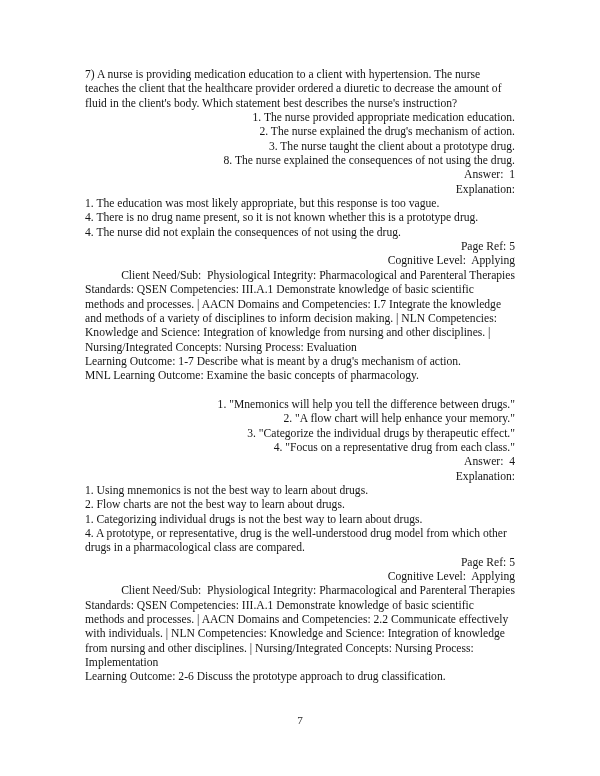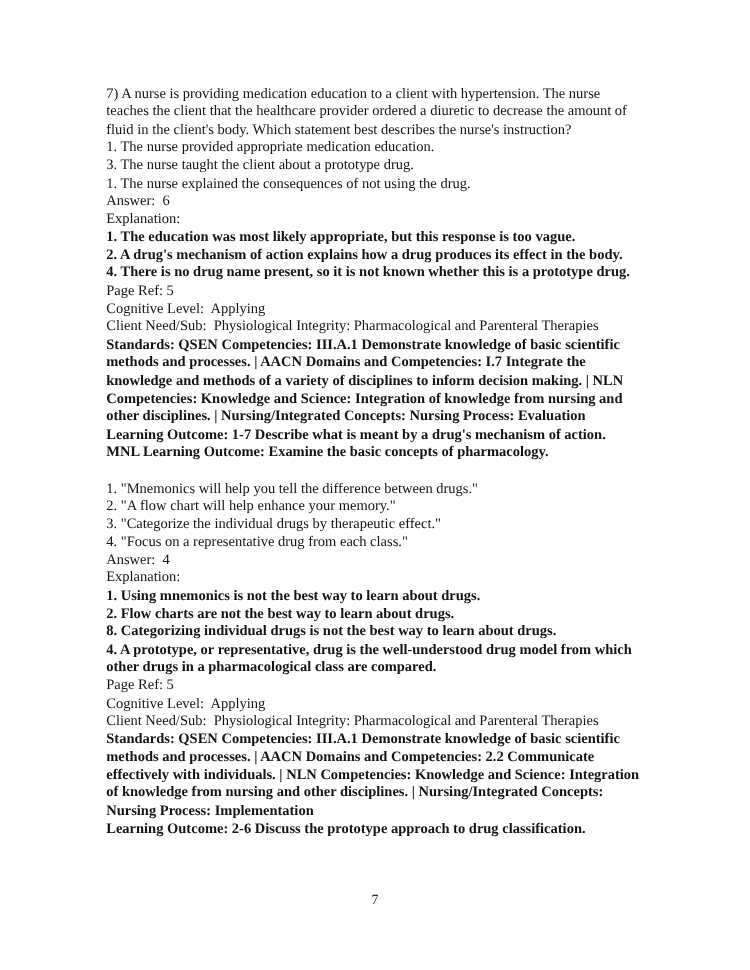--- a/index.html
+++ b/index.html
@@ -38,27 +38,27 @@
     color: #141414;
     -webkit-font-smoothing: antialiased;
   }
   .qblock + .qblock {
     margin-top: 14.35px;
   }
   .line {
     display: block;
     white-space: pre-wrap;
     word-wrap: break-word;
+    text-align: right;
   }
   .stem {
     display: block;
   }
   .para {
     display: block;
-    font-weight: bold;
   }
   .page-number {
     position: absolute;
     left: 0;
     top: 713px;
     width: 600px;
     text-align: center;
     font-size: 11.2px;
     line-height: 14px;
     color: #2a2a2a;
@@ -67,45 +67,46 @@
 </style>
 </head>
 <body>
 
 <div class="page">
   <div class="content">
 
     <div class="qblock">
       <span class="stem">7) A nurse is providing medication education to a client with hypertension. The nurse teaches the client that the healthcare provider ordered a diuretic to decrease the amount of fluid in the client's body. Which statement best describes the nurse's instruction?</span>
       <span class="line">1. The nurse provided appropriate medication education.</span>
+      <span class="line">2. The nurse explained the drug's mechanism of action.</span>
       <span class="line">3. The nurse taught the client about a prototype drug.</span>
-      <span class="line">1. The nurse explained the consequences of not using the drug.</span>
-      <span class="line">Answer:  6</span>
+      <span class="line">8. The nurse explained the consequences of not using the drug.</span>
+      <span class="line">Answer:  1</span>
       <span class="line">Explanation:</span>
       <span class="para">1. The education was most likely appropriate, but this response is too vague.</span>
-      <span class="para">2. A drug's mechanism of action explains how a drug produces its effect in the body.</span>
       <span class="para">4. There is no drug name present, so it is not known whether this is a prototype drug.</span>
+      <span class="para">4. The nurse did not explain the consequences of not using the drug.</span>
       <span class="line">Page Ref: 5</span>
       <span class="line">Cognitive Level:  Applying</span>
       <span class="line">Client Need/Sub:  Physiological Integrity: Pharmacological and Parenteral Therapies</span>
       <span class="para">Standards:  QSEN Competencies: III.A.1 Demonstrate knowledge of basic scientific methods and processes. | AACN Domains and Competencies: I.7 Integrate the knowledge and methods of a variety of disciplines to inform decision making. | NLN Competencies: Knowledge and Science: Integration of knowledge from nursing and other disciplines. | Nursing/Integrated Concepts: Nursing Process: Evaluation</span>
       <span class="para">Learning Outcome:  1-7 Describe what is meant by a drug's mechanism of action.</span>
       <span class="para">MNL Learning Outcome:  Examine the basic concepts of pharmacology.</span>
     </div>
 
     <div class="qblock">
       <span class="line">1. "Mnemonics will help you tell the difference between drugs."</span>
       <span class="line">2. "A flow chart will help enhance your memory."</span>
       <span class="line">3. "Categorize the individual drugs by therapeutic effect."</span>
       <span class="line">4. "Focus on a representative drug from each class."</span>
       <span class="line">Answer:  4</span>
       <span class="line">Explanation:</span>
       <span class="para">1. Using mnemonics is not the best way to learn about drugs.</span>
       <span class="para">2. Flow charts are not the best way to learn about drugs.</span>
-      <span class="para">8. Categorizing individual drugs is not the best way to learn about drugs.</span>
+      <span class="para">1. Categorizing individual drugs is not the best way to learn about drugs.</span>
       <span class="para">4. A prototype, or representative, drug is the well-understood drug model from which other drugs in a pharmacological class are compared.</span>
       <span class="line">Page Ref: 5</span>
       <span class="line">Cognitive Level:  Applying</span>
       <span class="line">Client Need/Sub:  Physiological Integrity: Pharmacological and Parenteral Therapies</span>
       <span class="para">Standards:  QSEN Competencies: III.A.1 Demonstrate knowledge of basic scientific methods and processes. | AACN Domains and Competencies: 2.2 Communicate effectively with individuals. | NLN Competencies: Knowledge and Science: Integration of knowledge from nursing and other disciplines. | Nursing/Integrated Concepts: Nursing Process: Implementation</span>
       <span class="para">Learning Outcome:  2-6 Discuss the prototype approach to drug classification.</span>
     </div>
 
   </div>
 

